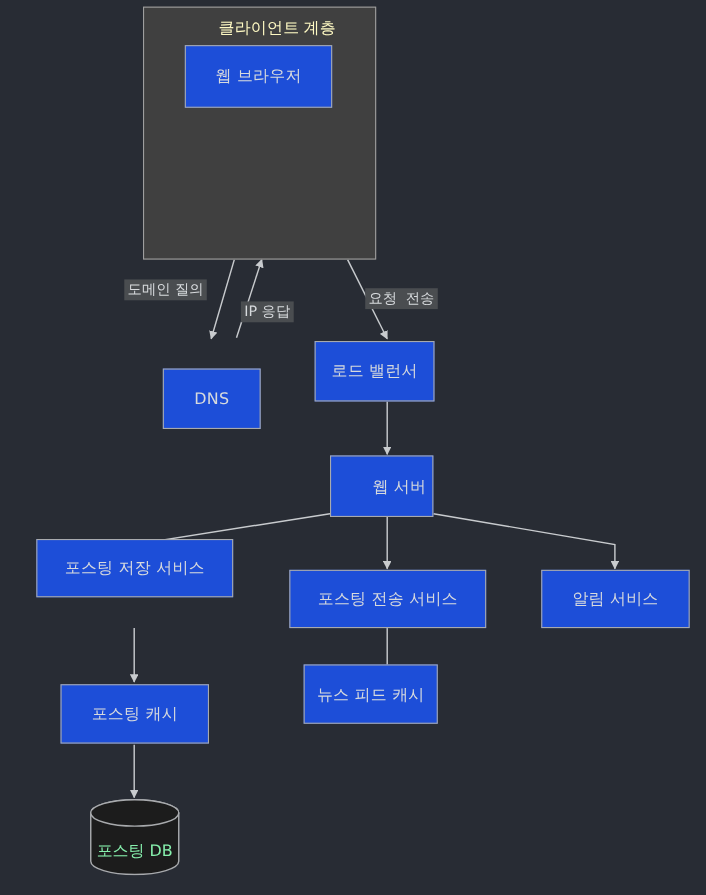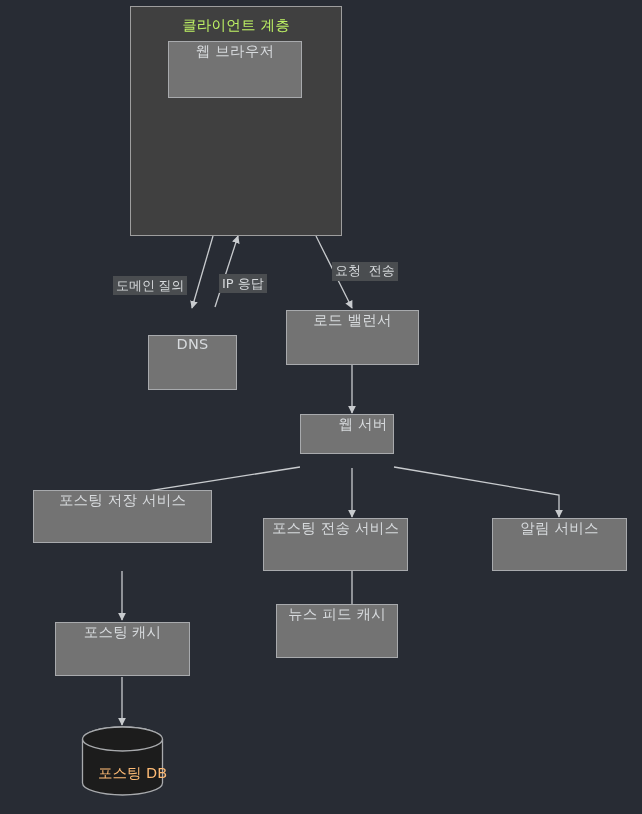--- a/index.html
+++ b/index.html
@@ -30,31 +30,33 @@
     position: absolute;
     background: #404040;
     border: 1px solid #9e9e9e;
     box-sizing: border-box;
   }
   .subgraph-title {
     position: absolute;
     width: 100%;
     text-align: center;
     top: 9px;
-    left: 0;
-    color: #bef264;
+    left: 16px;
+    color: #fef9c3;
     font-size: 14.5px;
     letter-spacing: .2px;
+    font-family: Liberation Serif, serif;
   }
   .node {
     position: absolute;
-    background: #737373;
+    background: #1d4ed8;
     border: 1px solid #a8aaad;
     box-sizing: border-box;
     display: flex;
+    align-items: center;
     justify-content: center;
     color: #d7dadd;
     font-size: 14.5px;
     letter-spacing: .2px;
     text-align: center;
   }
   .edge-label {
     position: absolute;
     background: #4a4d50;
     color: #d7dadd;
@@ -64,25 +66,24 @@
     white-space: nowrap;
     box-sizing: border-box;
   }
   .db-node {
     position: absolute;
   }
   .db-node .db-text {
     position: absolute;
     width: 100%;
     text-align: center;
-    color: #fdba74;
+    color: #86efac;
     font-size: 14.5px;
     top: 38px;
     left: 0;
-    margin-left: 10px;
   }
 </style>
 </head>
 <body>
 
 <div id="diagram-root">
 
   <svg class="edge-layer" viewBox="0 0 642 814">
     <defs>
       <marker id="arrow" viewBox="0 0 10 10" refX="9" refY="5" markerWidth="6" markerHeight="6" orient="auto-start-reverse">
@@ -105,57 +106,57 @@
 
   <div class="subgraph-box" style="left:130px; top:6px; width:212px; height:230px;">
     <div class="subgraph-title">클라이언트 계층</div>
   </div>
 
   <div class="node" style="left:168px; top:41px; width:134px; height:57px;">
     <span>웹 브라우저</span>
   </div>
 
 
-  <div class="edge-label" style="left:113px; top:276px;font-family:Liberation Serif, serif;">
+  <div class="edge-label" style="left:113px; top:254px;">
     <span>도메인 질의</span>
   </div>
 
   <div class="edge-label" style="left:219px; top:262px;margin-top:12px;">
     <span>IP 응답</span>
   </div>
 
   <div class="edge-label" style="left:332px; top:262px;font-family:Liberation Mono, monospace;">
     <span>요청 전송</span>
   </div>
 
   <div class="node" style="left:148px; top:310px; width:89px; height:55px;margin-top:25px;">
     <span>DNS</span>
   </div>
 
-  <div class="node" style="left:286px; top:310px; width:133px; height:55px;">
+  <div class="node" style="left:286px; top:310px; width:109px; height:55px;">
     <span>로드 밸런서</span>
   </div>
 
-  <div class="node" style="left:300px; top:414px; width:94px; height:40px;padding-left:32px;">
+  <div class="node" style="left:300px; top:414px; width:94px; height:56px;padding-left:32px;">
     <span>웹 서버</span>
   </div>
 
   <div class="node" style="left:33px; top:490px; width:179px; height:53px;">
     <span>포스팅 저장 서비스</span>
   </div>
 
-  <div class="node" style="left:263px; top:518px; width:145px; height:53px;">
+  <div class="node" style="left:263px; top:518px; width:179px; height:53px;">
     <span>포스팅 전송 서비스</span>
   </div>
 
   <div class="node" style="left:492px; top:518px; width:135px; height:53px;">
     <span>알림 서비스</span>
   </div>
 
-  <div class="node" style="left:55px; top:622px; width:135px; height:54px;font-family:Liberation Serif, serif;">
+  <div class="node" style="left:55px; top:622px; width:135px; height:54px;">
     <span>포스팅 캐시</span>
   </div>
 
   <div class="node" style="left:276px; top:604px; width:122px; height:54px;">
     <span>뉴스 피드 캐시</span>
   </div>
 
   <div class="db-node" style="left:81px; top:726px; width:83px; height:70px;">
     <svg width="83" height="70" viewBox="0 0 83 70">
       <path d="M 1.5,13 L 1.5,57 A 40,12 0 0 0 81.5,57 L 81.5,13 A 40,12 0 0 0 1.5,13 Z" fill="#1c1c1c" stroke="#a8aaad" stroke-width="1.3"></path>

